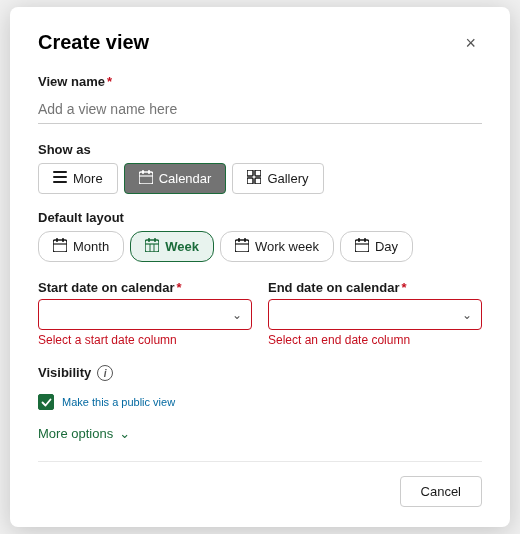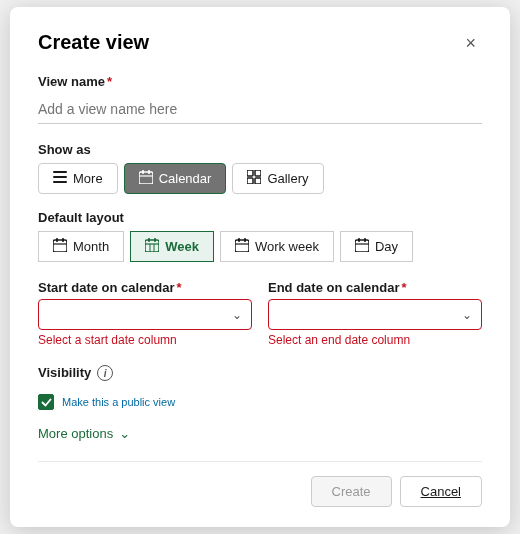--- a/index.html
+++ b/index.html
@@ -93,21 +93,21 @@
       display: flex;
       gap: 6px;
       margin-top: 6px;
     }
     .layout-btn {
       display: flex;
       align-items: center;
       gap: 6px;
       padding: 6px 14px;
       border: 1px solid #ccc;
-      border-radius: 0;
+      border-radius: 12px;
       background: #fff;
       cursor: pointer;
       font-size: 13px;
       color: #1a1a1a;
     }
     .layout-btn.active {
       background: #e8f3ee;
       border-color: #1a6b3a;
       color: #1a6b3a;
       font-weight: 600;
@@ -222,21 +222,20 @@
       padding-top: 14px;
     }
     .btn-cancel {
       padding: 7px 20px;
       border: 1px solid #ccc;
       border-radius: 4px;
       background: #fff;
       cursor: pointer;
       font-size: 13px;
       color: #1a1a1a;
-      text-decoration: underline;
     }
     .btn-create {
       padding: 7px 20px;
       border: 1px solid #ccc;
       border-radius: 4px;
       background: #f5f5f5;
       cursor: pointer;
       font-size: 13px;
       color: #999;
     }
@@ -395,17 +394,16 @@
   </div>
 
   
   <div class="more-options-row">
     <span>More options</span>
     <span>⌄</span>
   </div>
 
   
   <div class="dialog-footer">
-    <button class="btn-create">Create</button>
     <button class="btn-cancel">Cancel</button>
   </div>
 
 </div>
 
 </body></html>

